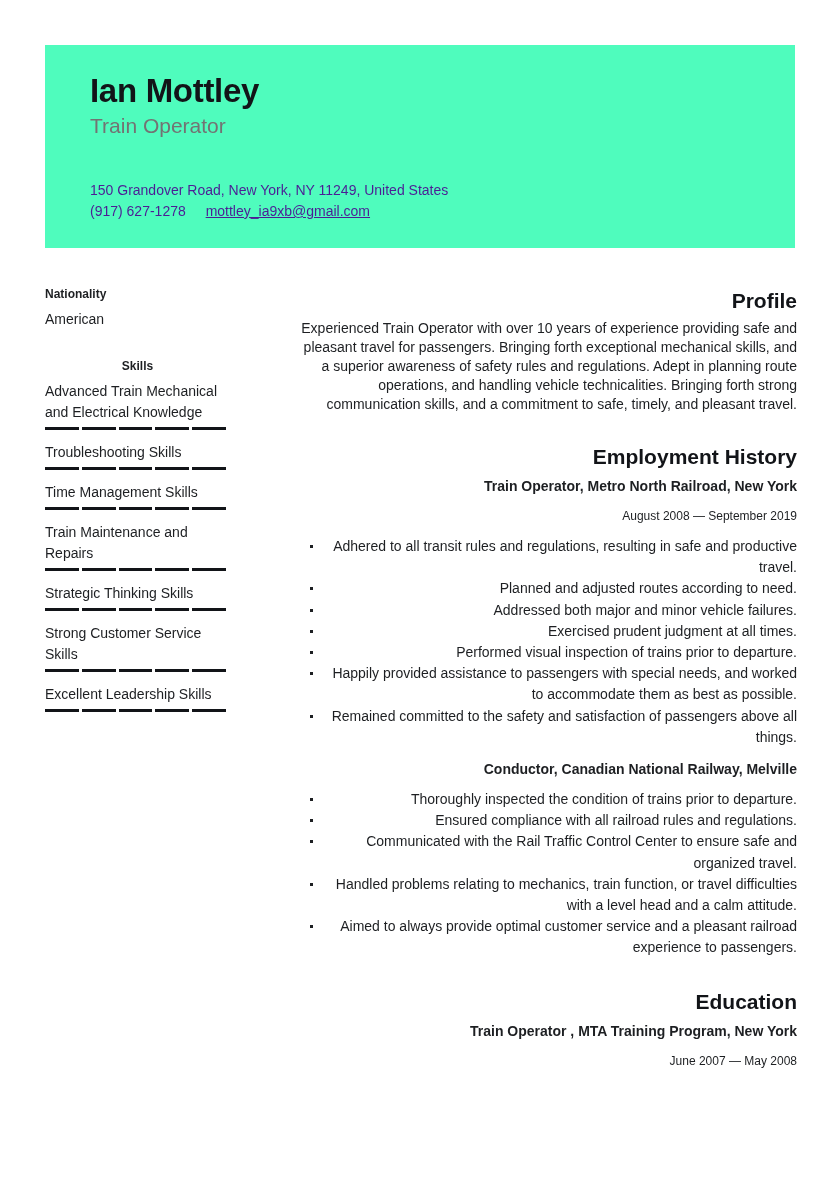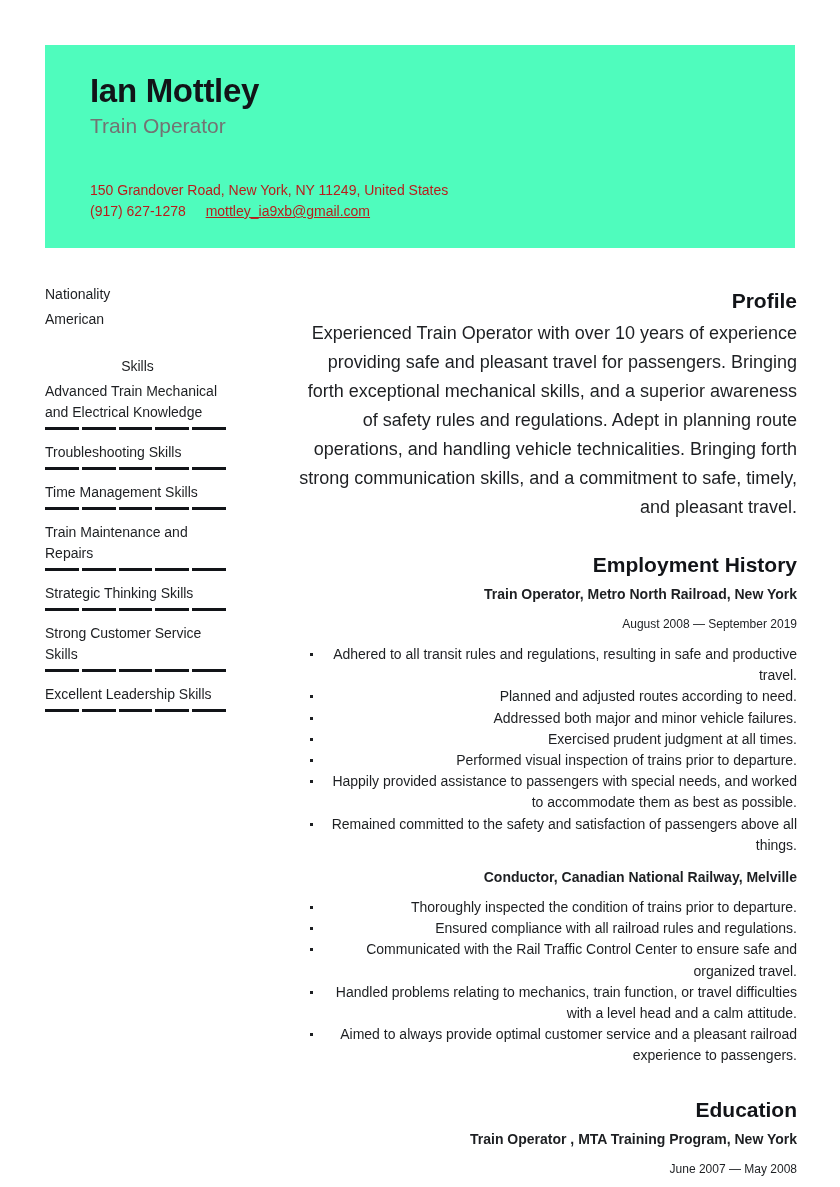--- a/index.html
+++ b/index.html
@@ -27,35 +27,35 @@
     .job-title {
       font-size: 21px;
       color: #737373;
       line-height: 30px;
       margin-top: 0px;
     }
     .contact {
       position: absolute;
       left: 45px; top: 135px;
       font-size: 14px;
-      color: #b91c1c;
+      color: #4c1d95;
       line-height: 21px;
     }
     .contact-row2 span { display: inline-block; text-align: center; }
     .phone { margin-right: 16px; }
     .email { text-decoration: underline; }
 
     .sidebar {
       position: absolute;
       left: 45px; top: 284px;
       width: 185px;
     }
     .side-label {
-      font-size: 14px;
-      font-weight: normal;
+      font-size: 12px;
+      font-weight: bold;
       line-height: 21px;
     }
     .side-value {
       font-size: 14px;
       line-height: 21px;
       margin-top: 4px;
     }
     .skills-label { margin-top: 26px; text-align: center; }
     .skill { margin-top: 4px; }
     .skill-name { font-size: 14px; line-height: 21px; }
@@ -78,22 +78,22 @@
       width: 505px;
       text-align: right;
     }
     .section-title {
       font-size: 21px;
       font-weight: bold;
       line-height: 30px;
       color: #121418;
     }
     .profile-text {
-      font-size: 18px;
-      line-height: 29px;
+      font-size: 14px;
+      line-height: 19px;
       margin-top: 3px;
     }
     .section { margin-bottom: 28px; }
     .entry-title {
       font-size: 14px;
       font-weight: bold;
       line-height: 21px;
       margin-top: 4px;
     }
     .entry-date {

